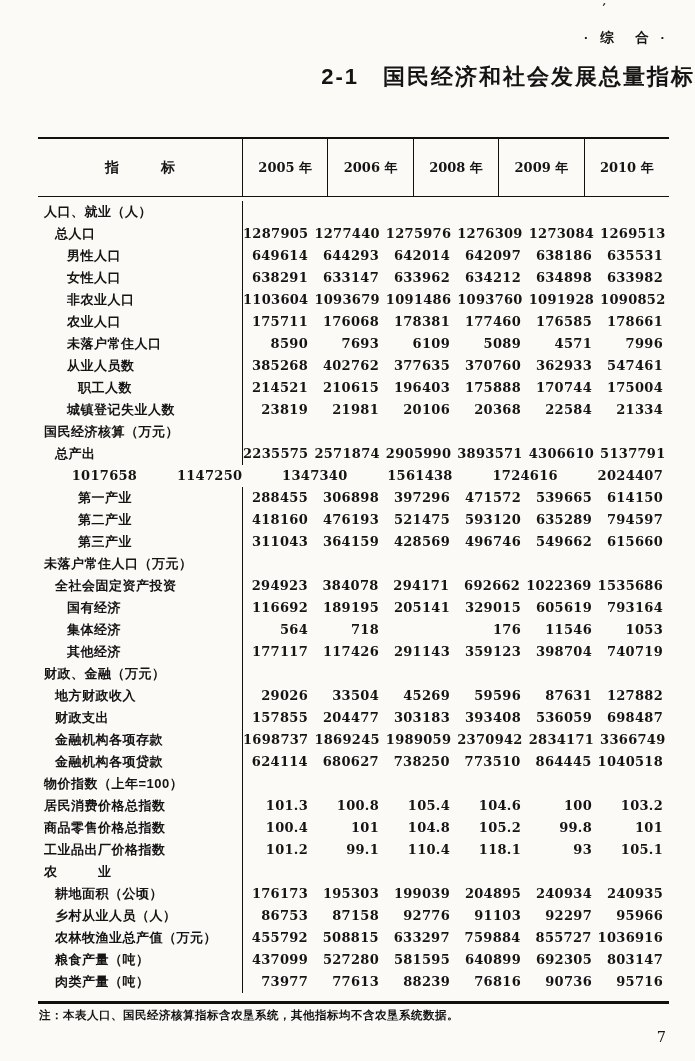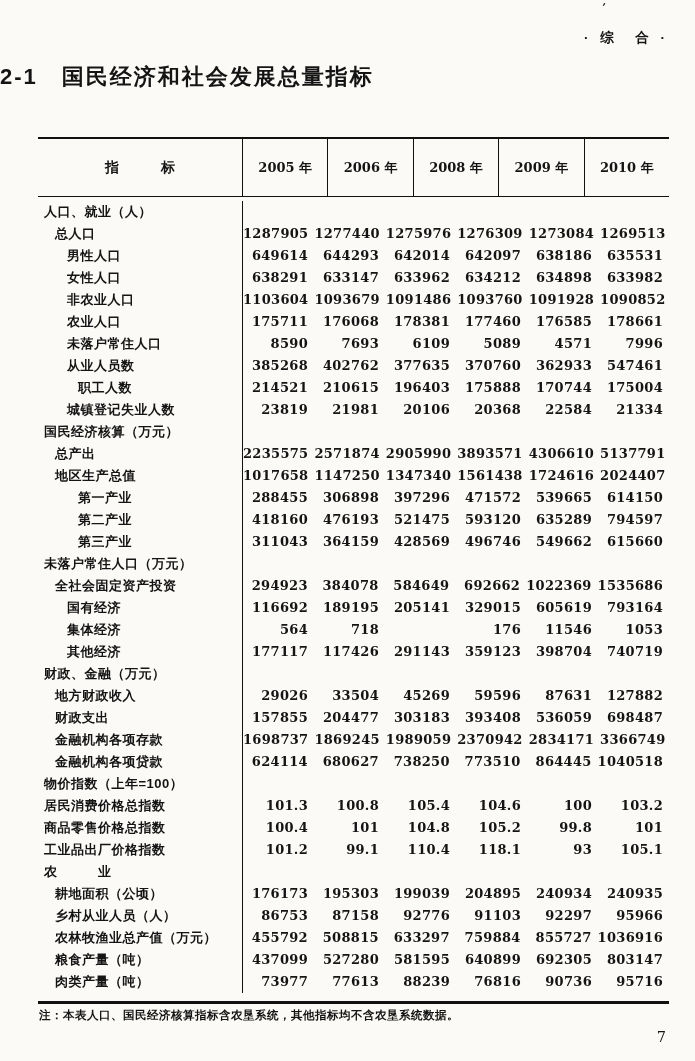--- a/index.html
+++ b/index.html
@@ -19,21 +19,21 @@
     font-family:"DejaVu Sans",sans-serif;
   }
   .corner-label {
     position:absolute; top:29px; right:26px;
     font-size:13.5px; font-weight:700;
     letter-spacing:4px;
     font-family:"Liberation Sans","DejaVu Sans",sans-serif;
   }
   .page-title {
     position:absolute; top:62px; left:0; width:100%;
-    text-align:left;
+    text-align:right;
     font-size:22px; font-weight:700; letter-spacing:2px;
     font-family:"Liberation Sans","DejaVu Sans",sans-serif;
   }
   .stat-table {
     position:absolute; left:38px; top:127px; width:631px;
     border-top:2.5px solid #111;
     border-bottom:3px solid #111;
     box-sizing:border-box;
     margin-top:10px;
   }
@@ -211,21 +211,20 @@
         <div class="trow">
           <div class="c-label ind1">总产出</div>
           <div class="c-val">2235575</div>
           <div class="c-val">2571874</div>
           <div class="c-val">2905990</div>
           <div class="c-val">3893571</div>
           <div class="c-val">4306610</div>
           <div class="c-val">5137791</div>
         </div>
         <div class="trow">
-          <div class="c-label ind1">地区生产总值</div>
           <div class="c-val">1017658</div>
           <div class="c-val">1147250</div>
           <div class="c-val">1347340</div>
           <div class="c-val">1561438</div>
           <div class="c-val">1724616</div>
           <div class="c-val">2024407</div>
         </div>
         <div class="trow">
           <div class="c-label ind3">第一产业</div>
           <div class="c-val">288455</div>
@@ -259,21 +258,21 @@
           <div class="c-val"></div>
           <div class="c-val"></div>
           <div class="c-val"></div>
           <div class="c-val"></div>
           <div class="c-val"></div>
         </div>
         <div class="trow">
           <div class="c-label ind1">全社会固定资产投资</div>
           <div class="c-val">294923</div>
           <div class="c-val">384078</div>
-          <div class="c-val">584649</div>
+          <div class="c-val">294171</div>
           <div class="c-val">692662</div>
           <div class="c-val">1022369</div>
           <div class="c-val">1535686</div>
         </div>
         <div class="trow">
           <div class="c-label ind2">国有经济</div>
           <div class="c-val">116692</div>
           <div class="c-val">189195</div>
           <div class="c-val">205141</div>
           <div class="c-val">329015</div>

